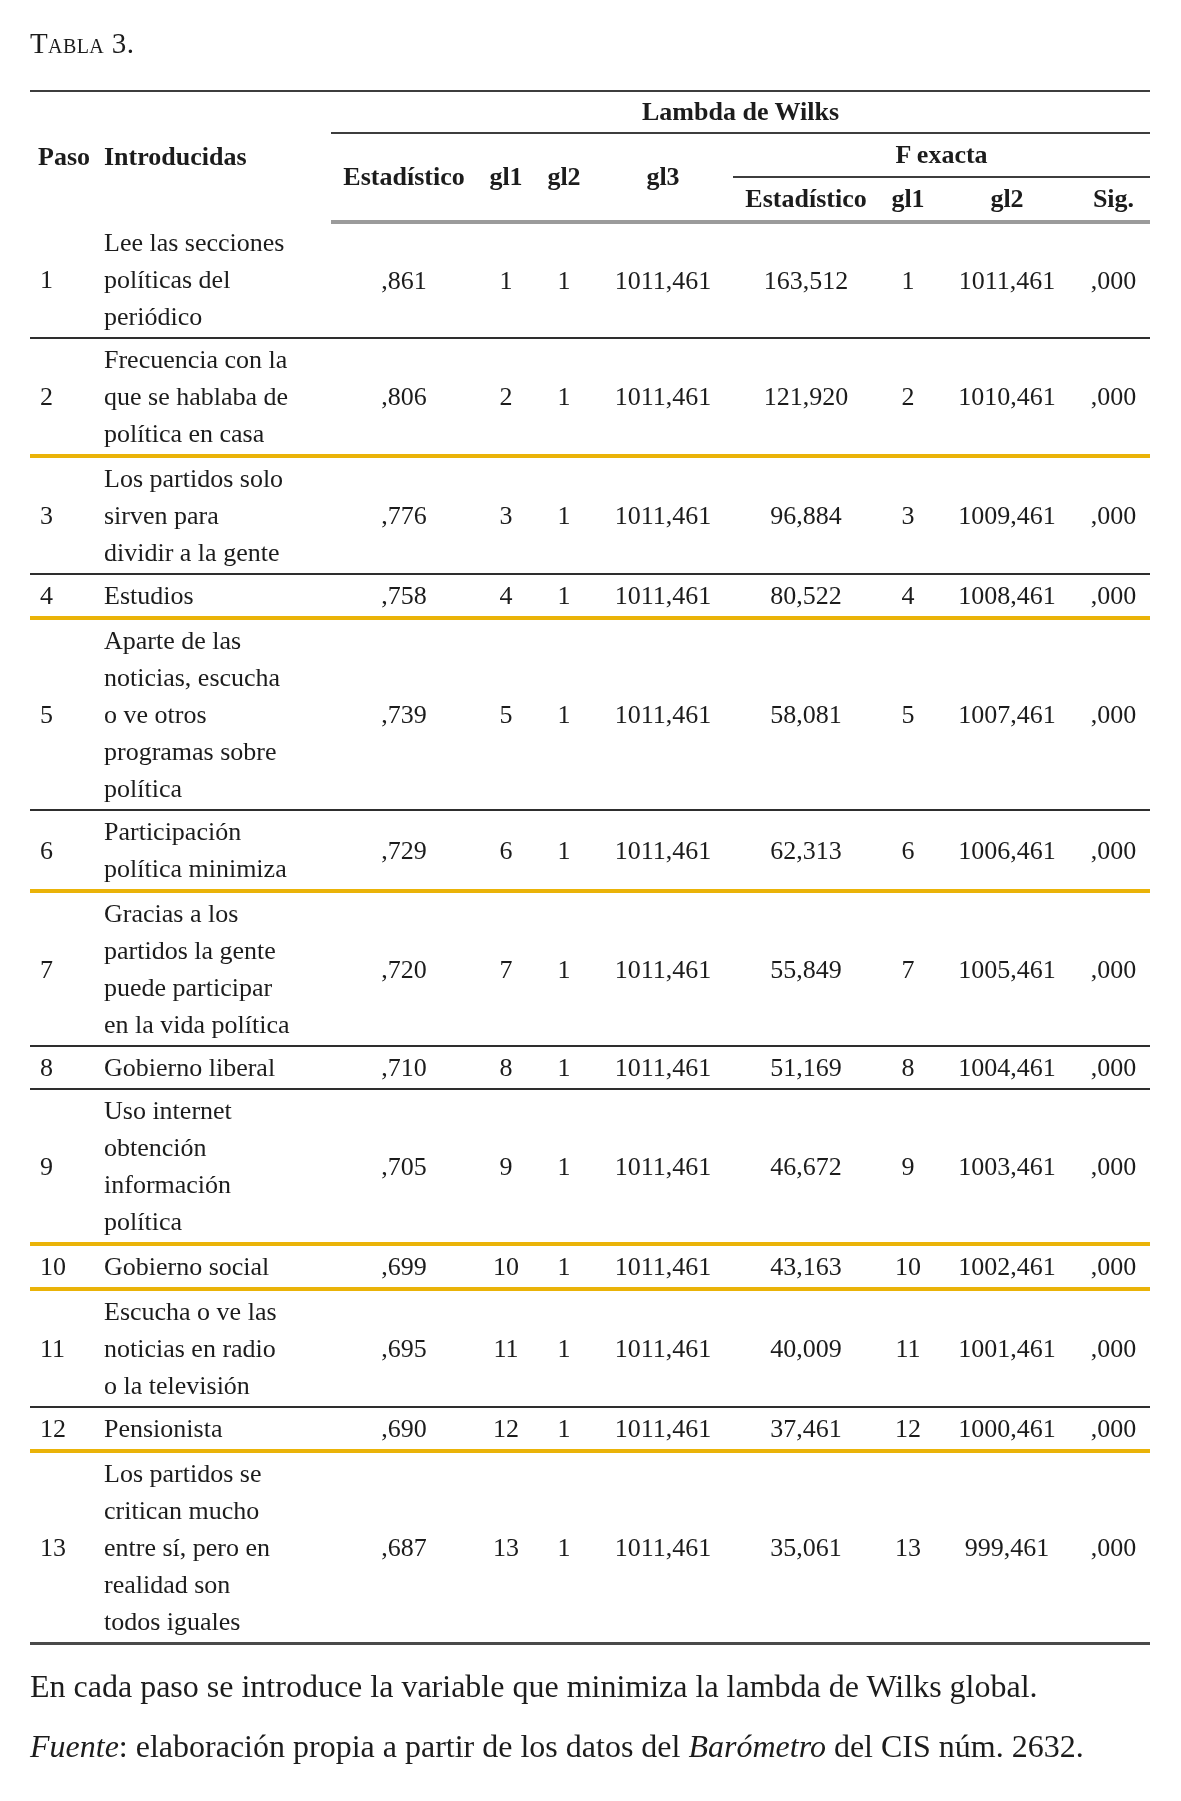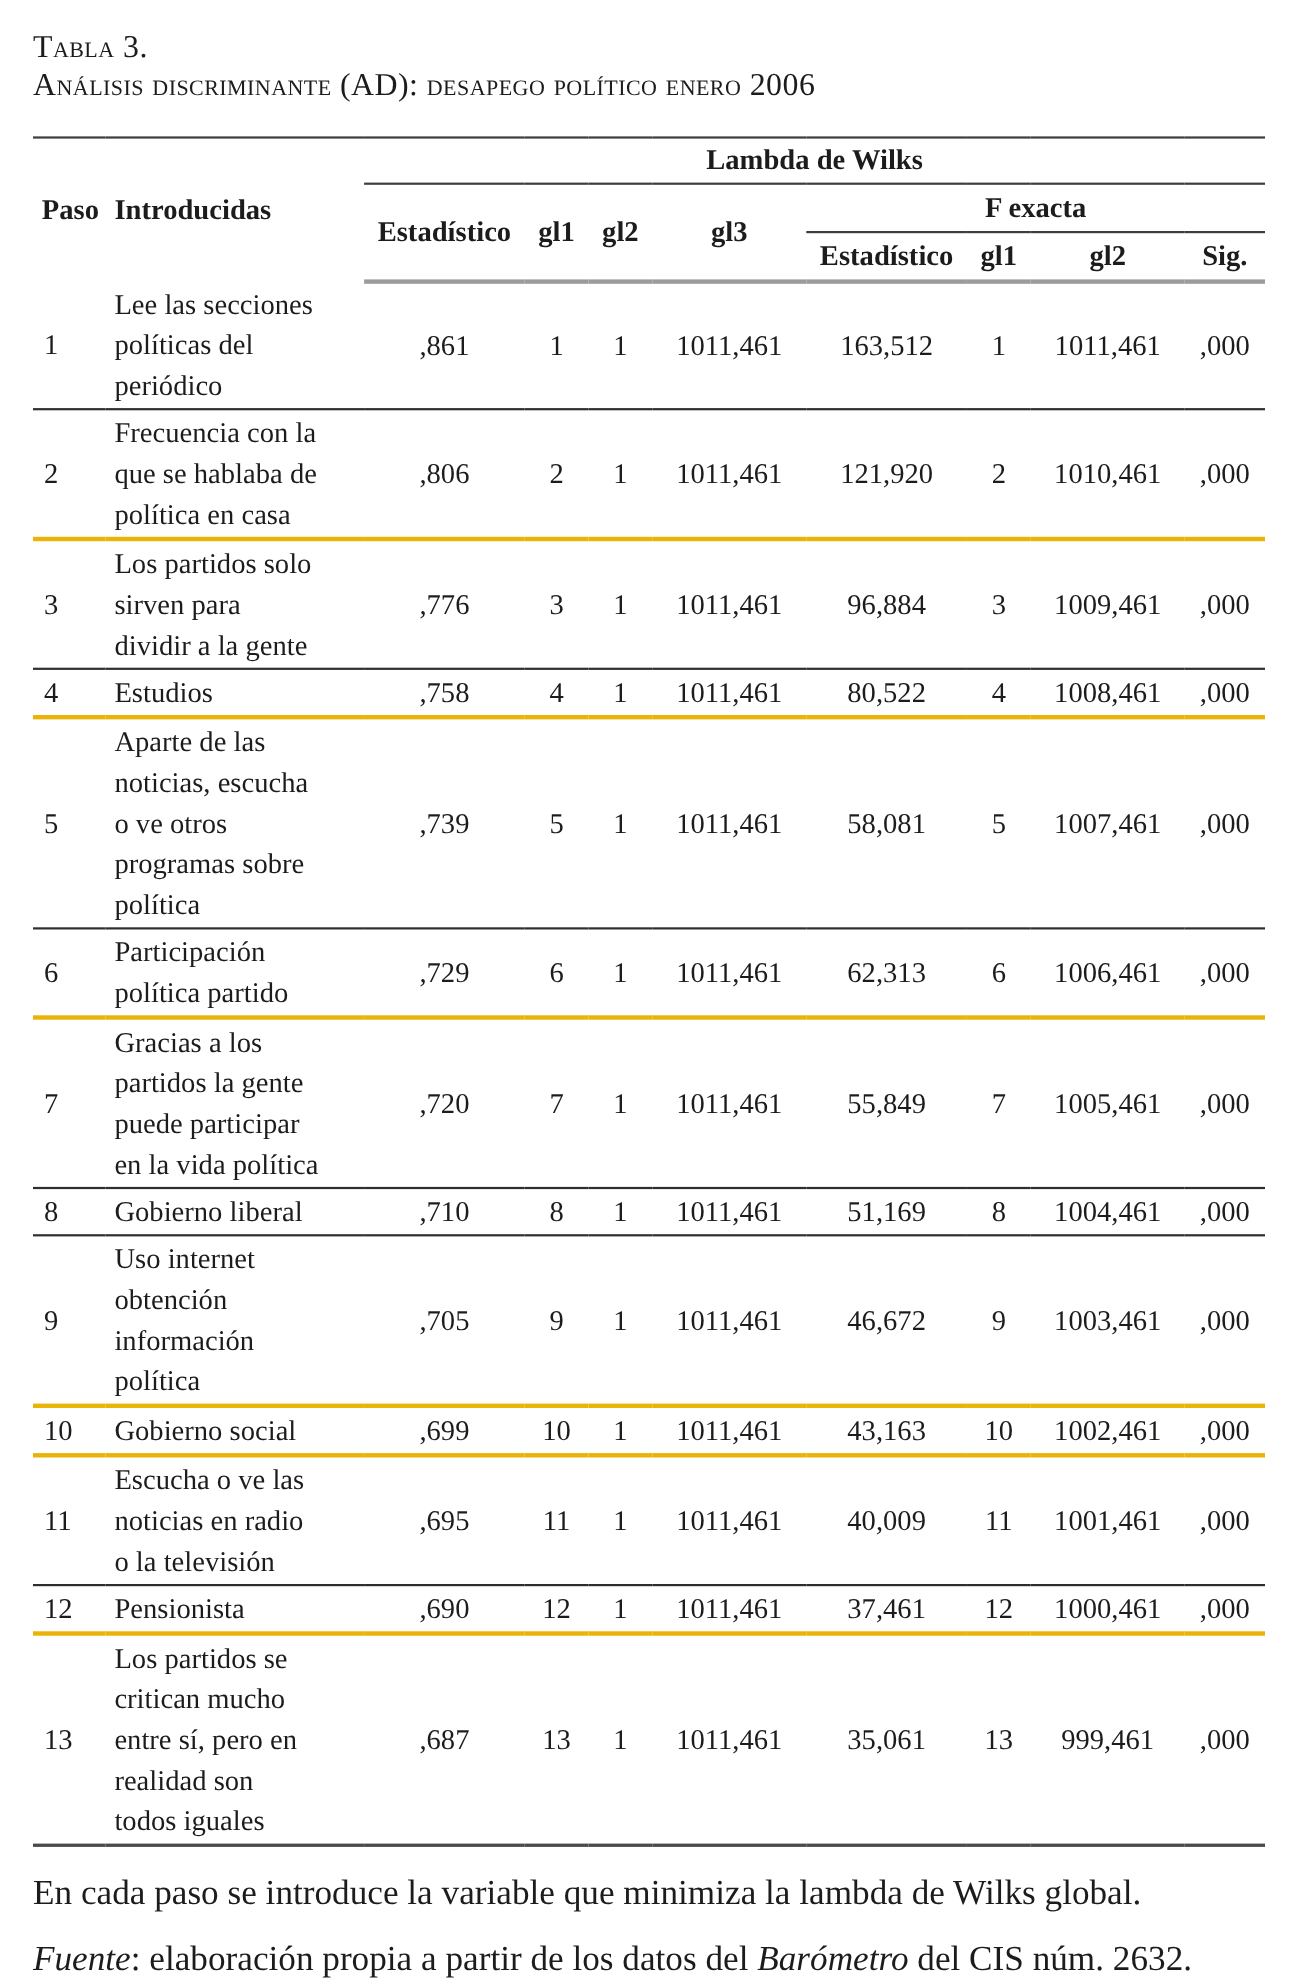--- a/index.html
+++ b/index.html
@@ -87,21 +87,20 @@
   .note.fuente { margin-top: 30px; }
   .italic { font-style: italic; text-align: right; }
 </style>
 </head>
 <body>
 
 <div class="page">
 
   <div class="title-block">
     <div class="table-label">Tabla 3.</div>
-    <div class="table-subtitle">Análisis discriminante (AD): desapego político enero 2006</div>
   </div>
 
   <table class="stats">
     <colgroup>
       <col class="c-paso">
         <col class="c-intro">
         <col class="c-lwest">
         <col class="c-lwgl1">
         <col class="c-lwgl2">
       <col class="c-lwgl3">
@@ -197,21 +196,21 @@
       <td>1</td>
       <td>1011,461</td>
       <td>58,081</td>
       <td>5</td>
       <td>1007,461</td>
       <td>,000</td>
     </tr>
         <tr class="sep-thick">
       <td class="cell-paso">6</td>
       <td class="cell-introducidas">Participación
-política partido</td>
+política minimiza</td>
       <td>,729</td>
       <td>6</td>
       <td>1</td>
       <td>1011,461</td>
       <td>62,313</td>
       <td>6</td>
       <td>1006,461</td>
       <td>,000</td>
     </tr>
         <tr class="sep-thin">

